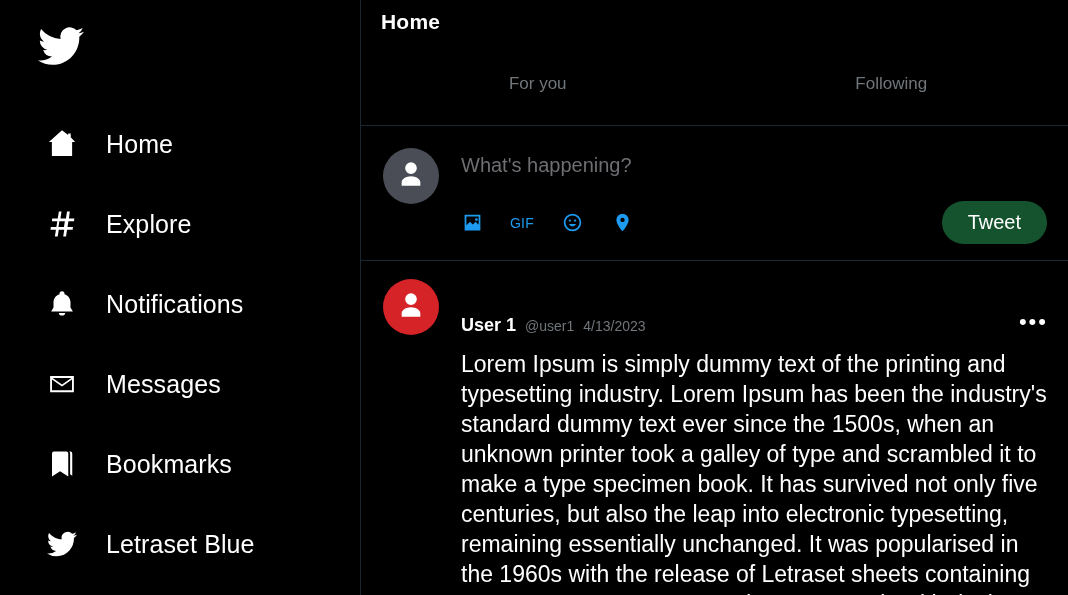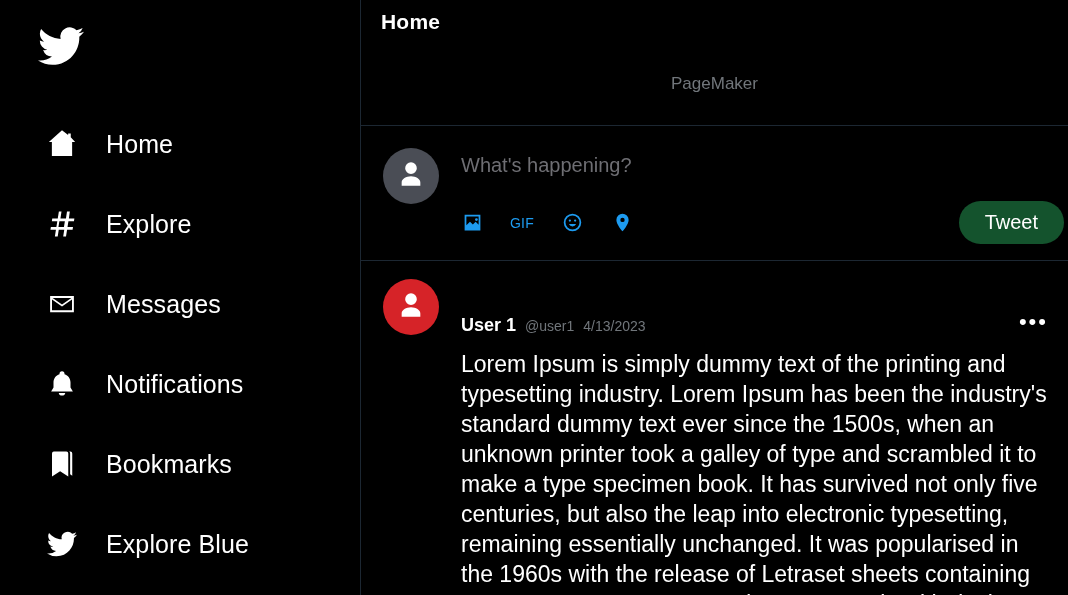--- a/index.html
+++ b/index.html
@@ -75,21 +75,21 @@
     display:flex; align-items:flex-start; justify-content:center;
     padding-top:18px;
     cursor:pointer;
     position:relative;
   }
   .tab-label { font-size:17px; color:#71767b; }
 
   
   .compose {
     display:flex;
-    padding:22px 4px 16px 22px;
+    padding:22px 21px 16px 22px;
     border-bottom:1px solid #1c2732;
     min-height:126px;
   }
   .avatar {
     width:56px; height:56px; border-radius:50%;
     flex:0 0 56px;
     display:flex; align-items:center; justify-content:center;
   }
   .avatar.gray { background:#4a4d55; }
   .avatar.red  { background:#d62328; }
@@ -194,65 +194,68 @@
           <svg viewBox="0 0 24 24">
               <path d="M9.5 2l-.9 5.5H4.2l-.35 2.2h4.4l-.75 4.6H3.1l-.35 2.2h4.4L6.3 22h2.25l.85-5.5h4.4L12.95 22h2.25l.85-5.5h4.4l.35-2.2h-4.4l.75-4.6h4.4l.35-2.2h-4.4L18.25 2H16l-.85 5.5h-4.4L11.6 2H9.5zm.4 7.7h4.4l-.75 4.6H9.15l.75-4.6z"></path>
             </svg>
         </span>
         <span class="nav-label">Explore</span>
       </div>
 
       <div class="nav-item">
         <span class="nav-icon">
           <svg viewBox="0 0 24 24">
+              <path d="M12 1.7a2 2 0 00-2 2v.45C7.1 5 5.2 7.6 5.2 10.7v4.1L3.3 17.9h17.4l-1.9-3.1v-4.1c0-3.1-1.9-5.7-4.8-6.55V3.7a2 2 0 00-2-2zM9.4 19.1a2.65 2.65 0 005.2 0H9.4z"></path>
+            </svg>
+        </span>
+        <span class="nav-label">Notifications</span>
+      </div>
+
+      <div class="nav-item">
+        <span class="nav-icon">
+          <svg viewBox="0 0 24 24">
               <path d="M2.5 5.5v13h19v-13h-19zm17 1.6l-7.5 5.3-7.5-5.3h15zM4 16.9V8.3l8 5.65 8-5.65v8.6H4z"></path>
             </svg>
         </span>
         <span class="nav-label">Messages</span>
       </div>
 
       <div class="nav-item">
         <span class="nav-icon">
           <svg viewBox="0 0 24 24">
-              <path d="M12 1.7a2 2 0 00-2 2v.45C7.1 5 5.2 7.6 5.2 10.7v4.1L3.3 17.9h17.4l-1.9-3.1v-4.1c0-3.1-1.9-5.7-4.8-6.55V3.7a2 2 0 00-2-2zM9.4 19.1a2.65 2.65 0 005.2 0H9.4z"></path>
-            </svg>
-        </span>
-        <span class="nav-label">Notifications</span>
-      </div>
-
-      <div class="nav-item">
-        <span class="nav-icon">
-          <svg viewBox="0 0 24 24">
               <path d="M5.5 2h10a1.5 1.5 0 011.5 1.5V22l-6.5-4.3L4 22V3.5A1.5 1.5 0 015.5 2zm13 1.2V20.2l1.7 1.1V3.5A1.5 1.5 0 0018.7 2h-.9c.45.38.7.93.7 1.5v-.3z"></path>
             </svg>
         </span>
         <span class="nav-label">Bookmarks</span>
       </div>
 
       <div class="nav-item">
         <span class="nav-icon">
           <svg viewBox="0 0 24 24">
               <path d="M23.953 4.57a10 10 0 01-2.825.775 4.958 4.958 0 002.163-2.723c-.951.555-2.005.959-3.127 1.184a4.92 4.92 0 00-8.384 4.482C7.69 8.095 4.067 6.13 1.64 3.162a4.822 4.822 0 00-.666 2.475c0 1.71.87 3.213 2.188 4.096a4.904 4.904 0 01-2.228-.616v.06a4.923 4.923 0 003.946 4.827 4.996 4.996 0 01-2.212.085 4.936 4.936 0 004.604 3.417 9.867 9.867 0 01-6.102 2.105c-.39 0-.779-.023-1.17-.067a13.995 13.995 0 007.557 2.209c9.053 0 13.998-7.496 13.998-13.985 0-.21 0-.42-.015-.63A9.935 9.935 0 0024 4.59z"></path>
             </svg>
         </span>
-        <span class="nav-label">Explore Blue</span>
+        <span class="nav-label">Letraset Blue</span>
       </div>
 
     </div>
   </nav>
 
   <section class="main">
 
     <header class="main-header">
       <span class="main-title">Home</span>
     </header>
 
     <div class="tabs">
       <div class="tab">
-        <span class="tab-label">PageMaker</span>
+        <span class="tab-label">For you</span>
+      </div>
+      <div class="tab">
+        <span class="tab-label">Following</span>
       </div>
     </div>
 
     <div class="compose">
       <div class="avatar gray">
         <span>
           <svg viewBox="0 0 24 24">
               <path d="M12 12a5 5 0 100-10 5 5 0 000 10zm0 2c-4.2 0-8 2.4-8 5.2V22h16v-2.8c0-2.8-3.8-5.2-8-5.2z"></path>
             </svg>
         </span>

